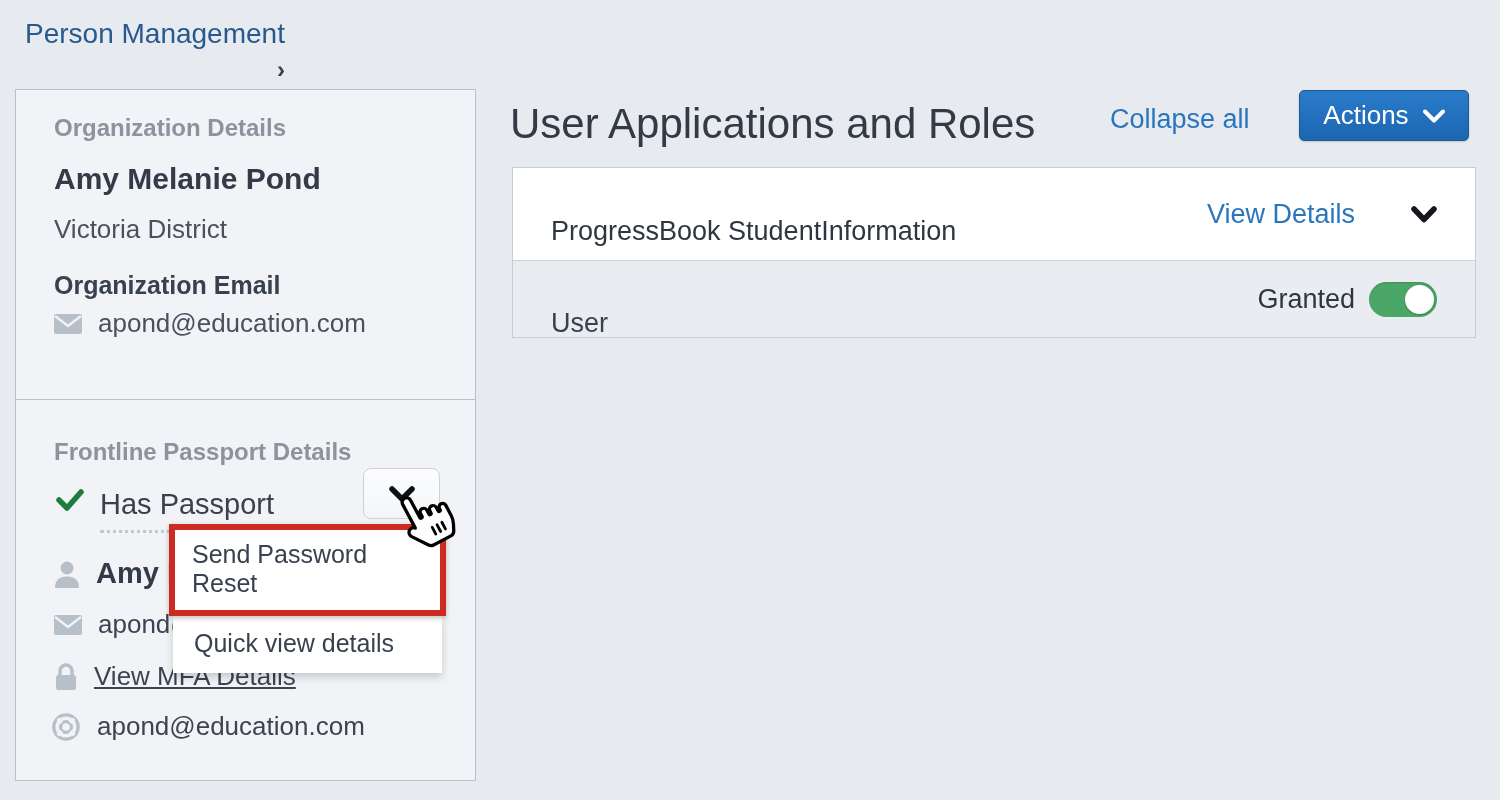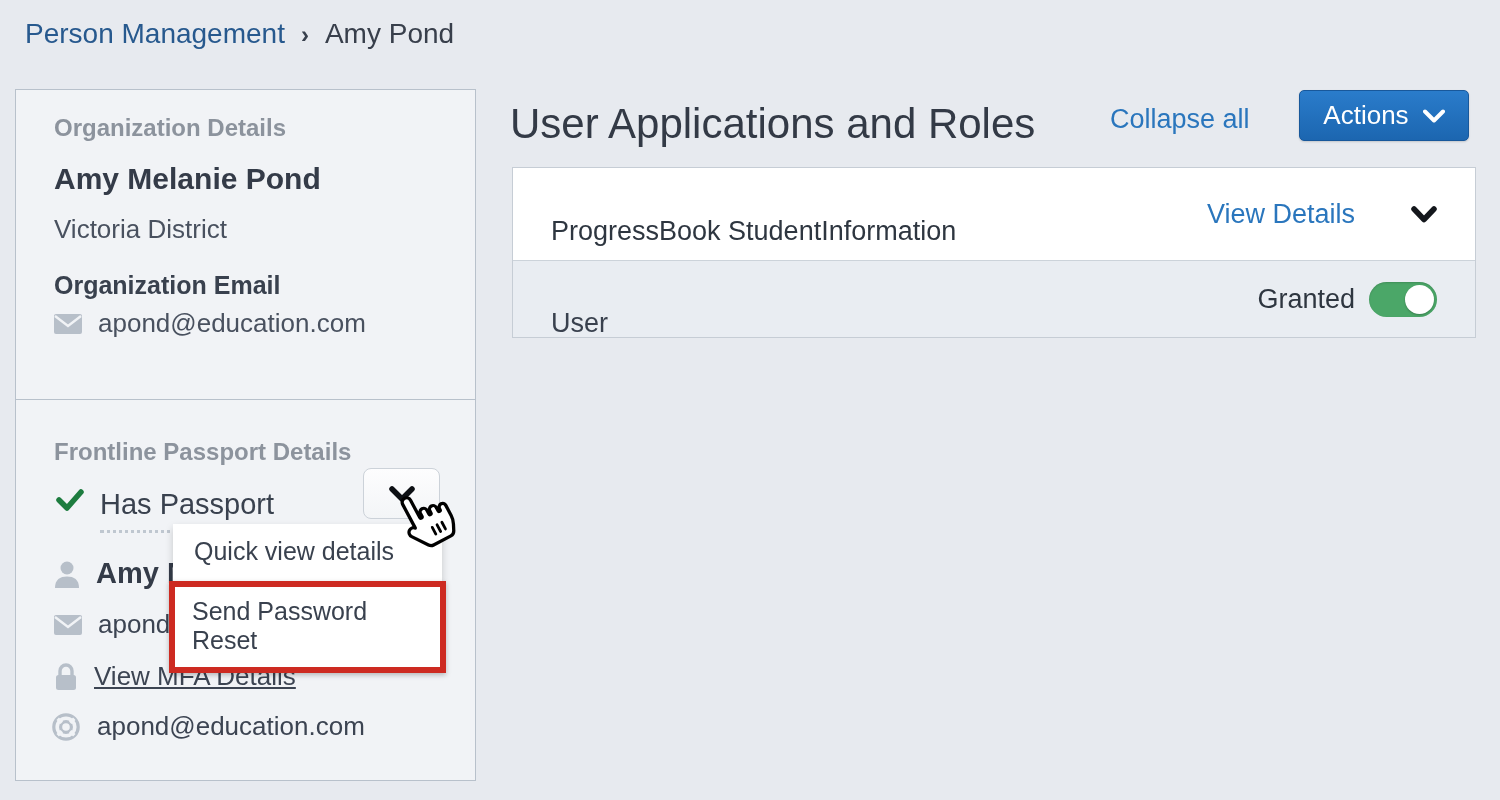--- a/index.html
+++ b/index.html
@@ -8,21 +8,21 @@
     position: relative;
     background: #e7eaef;
     font-family: "Liberation Sans", sans-serif;
     color: #39414e;
     overflow: hidden;
   }
 
   
   .breadcrumb {
     position: absolute; left: 25px; top: 18px;
-    font-size: 28px; display: flex; align-items: center; gap: 16px;
+    font-size: 28px; display: flex; align-items: flex-end; gap: 4px; flex-direction: column;
   }
   .crumb-link { color: #27598e; cursor: pointer; }
   .crumb-sep  { color: #39414e; font-weight: bold; font-size: 24px; margin-top: 2px; }
   .crumb-current { color: #383f4b; }
 
   
   .card {
     position: absolute; left: 15px; width: 461px;
     background: #f1f3f6;
     border: 1px solid #b8c1cb;
@@ -204,22 +204,22 @@
   <div class="pp-row pp-row-sso">
     <svg class="gray-icon" width="30" height="30" viewBox="0 0 30 30">
       <circle cx="15" cy="15" r="12.2" fill="none" stroke="#b7bfc9" stroke-width="3.2"></circle>
       <circle cx="15" cy="15" r="5.4" fill="none" stroke="#b7bfc9" stroke-width="3.2"></circle>
       <path d="M6.7 6.7 L10.8 10.8 M23.3 6.7 L19.2 10.8 M6.7 23.3 L10.8 19.2 M23.3 23.3 L19.2 19.2" stroke="#f1f3f6" stroke-width="3.4"></path>
     </svg>
     <span class="txt">apond@education.com</span>
   </div>
 
   <div class="dropdown-menu">
+    <div class="menu-item highlighted">Send Password Reset</div>
     <div class="menu-item plain">Quick view details</div>
-    <div class="menu-item highlighted">Send Password Reset</div>
   </div>
 </div>
 
 <div class="cursor">
   <svg width="62" height="66" viewBox="0 0 36 40">
     <g transform="rotate(-28 18 20)">
       <path d="M13.2 2.6c1.5 0 2.7 1.2 2.7 2.7v11.9c0 .42.33.75.75.75s.75-.33.75-.75v-1.9c0-1.2.95-2.2 2.2-2.2 1.2 0 2.2 1 2.2 2.2v2.6c0 .4.3.7.7.7.4 0 .7-.3.7-.7v-1.4c0-1.2 1-2.2 2.2-2.2 1.2 0 2.2 1 2.2 2.2v2.3c0 .4.3.7.7.7.4 0 .7-.3.7-.7v-.7c0-1.2 1-2.2 2.2-2.2 1.2 0 2.1 1 2.1 2.2v6.9c0 1.8-.4 3.6-1.2 5.2l-1.8 3.8c-.55 1.1-1.7 1.85-2.95 1.85H15.5c-1.1 0-2.1-.55-2.75-1.45l-6.6-9.3c-.9-1.3-.65-3 .55-3.95 1.1-.85 2.65-.75 3.6.25l.2.2V5.3c0-1.5 1.2-2.7 2.7-2.7z" fill="#ffffff" stroke="#000000" stroke-width="2" stroke-linejoin="round"></path>
       <path d="M19.8 26 v4.6 M23.1 26 v4.6 M26.4 26 v4.6" stroke="#000000" stroke-width="1.7" stroke-linecap="round"></path>
     </g>
   </svg>

